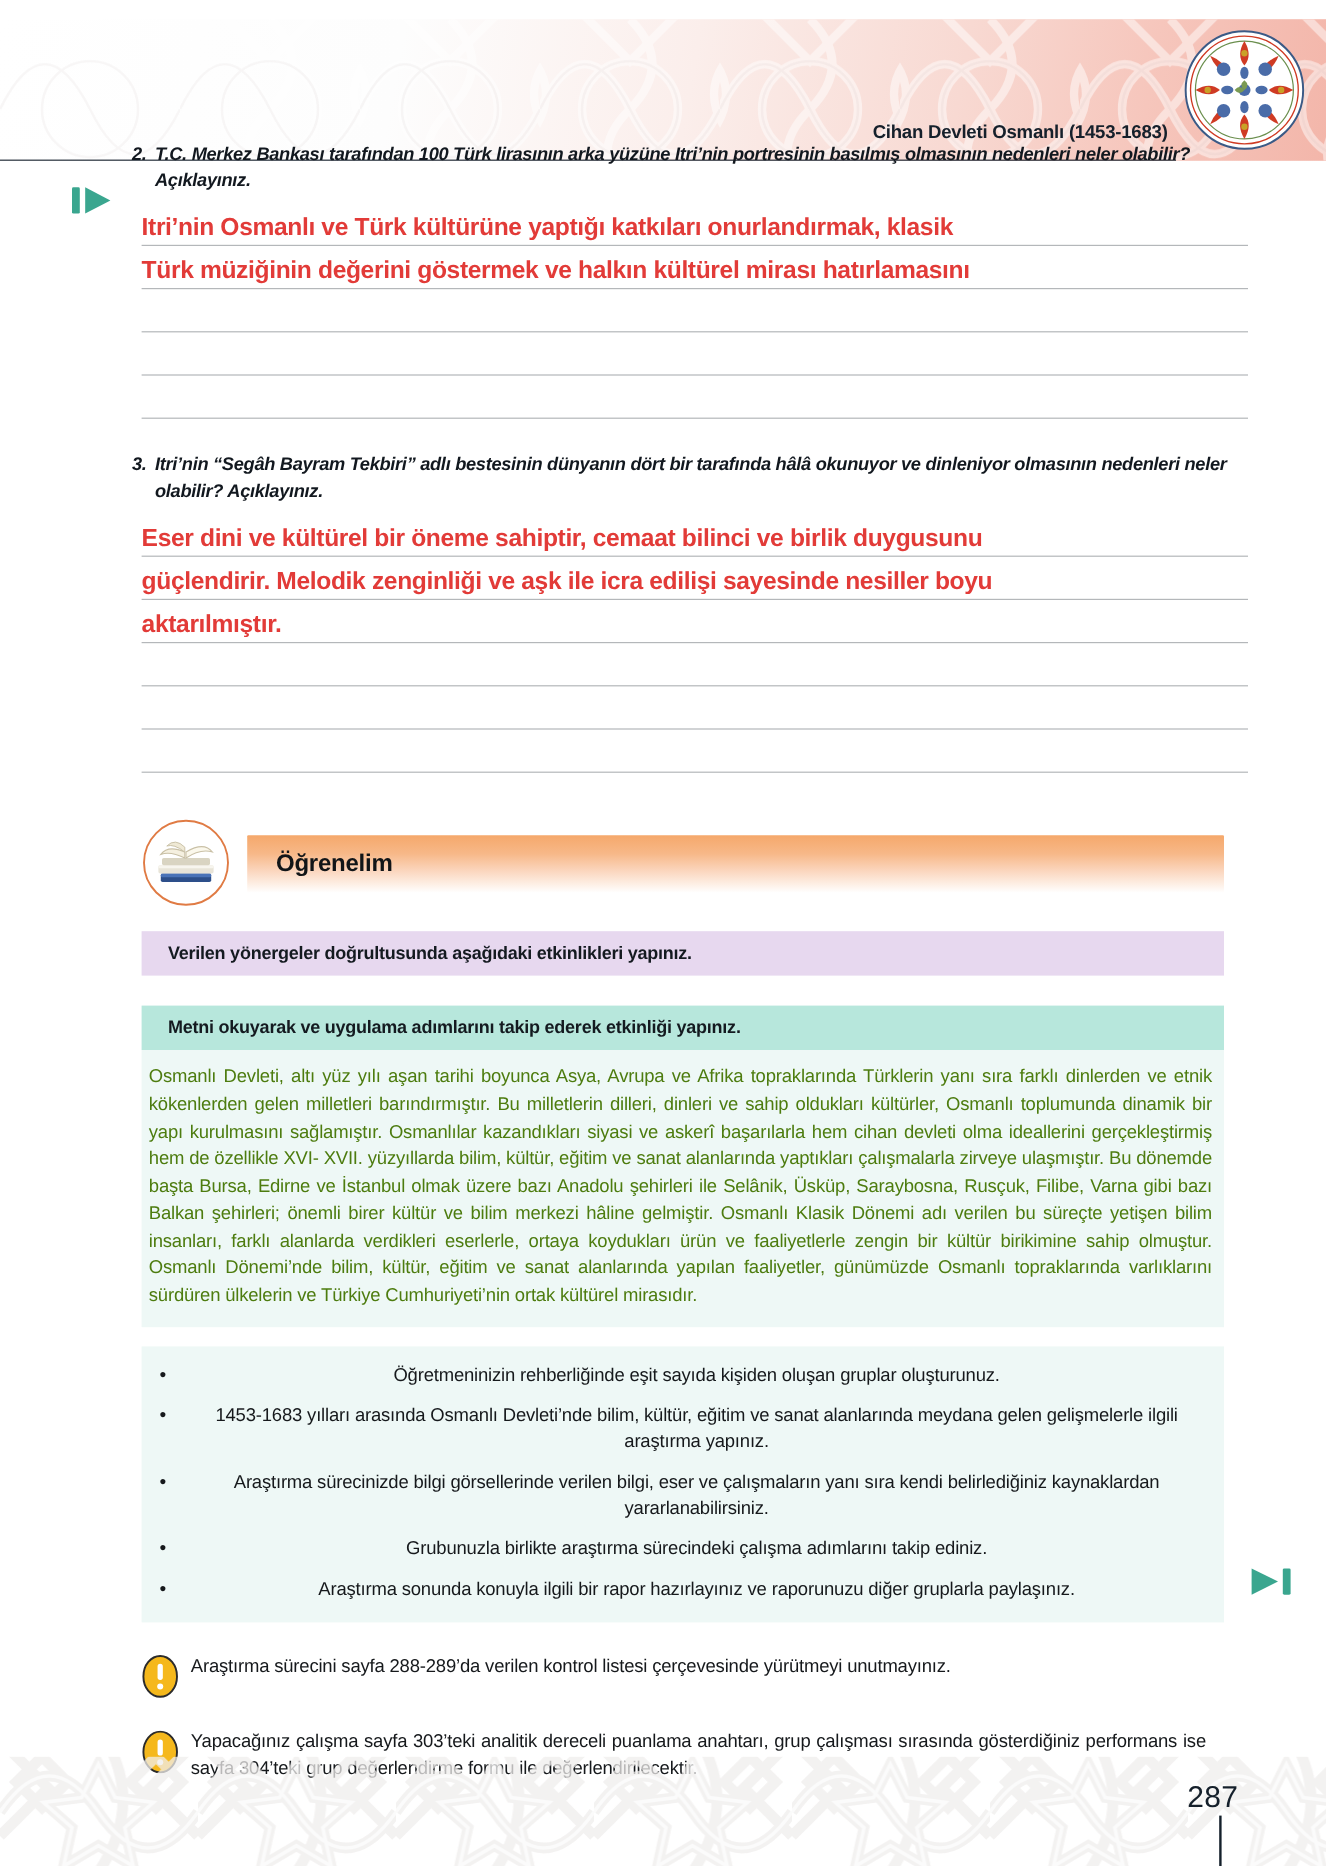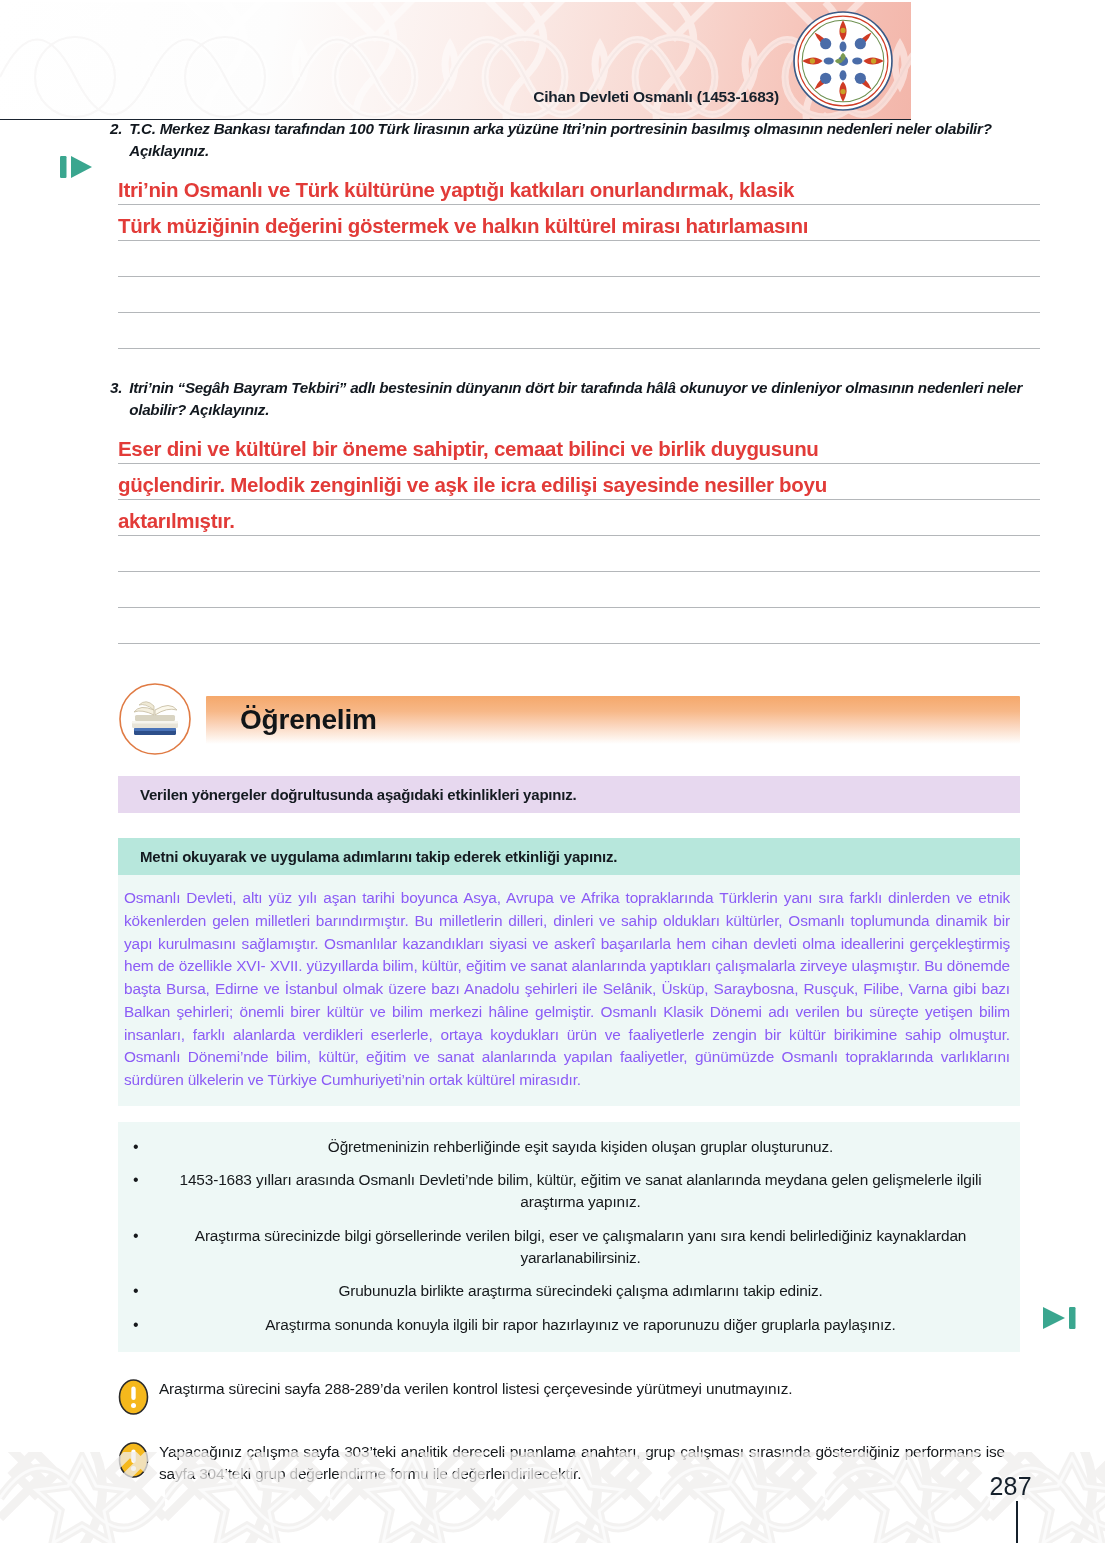--- a/index.html
+++ b/index.html
@@ -12,22 +12,22 @@
     height: 1559px;
     position: relative;
     overflow: hidden;
     font-family: "Liberation Sans", sans-serif;
     color: #1b1b1b;
   }
 
   
   .page-header {
     position: absolute;
-    left: 0; top: 2px;
-    width: 911px;
+    left: 0; top: 16px;
+    width: 1105px;
     height: 118px;
     background: linear-gradient(100deg,
         #ffffff 0%, #fdfdfd 30%,
         #fbeeeb 52%, #f8d9d2 72%,
         #f6c6bc 86%, #f3b6aa 100%);
     overflow: hidden;
   }
   .header-pattern {
     position: absolute;
     left: 0; top: 0;
@@ -55,21 +55,21 @@
     position: absolute;
     right: 17px;
     top: 8px;
     width: 102px;
     height: 102px;
   }
 
   
   .page-footer {
     position: absolute;
-    left: 0; bottom: 16px;
+    left: 0; bottom: 4px;
     width: 1105px;
     height: 105px;
     overflow: hidden;
   }
   .footer-pattern {
     position: absolute;
     left: 0; top: 0;
     width: 1105px; height: 105px;
     opacity: 0.75;
   }
@@ -161,24 +161,24 @@
     height: 48px;
     margin-left: 88px;
     background: linear-gradient(180deg,
         #f5a86b 0%, #f7b888 32%, #fbd6be 62%,
         #fdeee3 84%, #ffffff 100%);
     border-radius: 1px;
     display: flex;
     align-items: center;
   }
   .learn-title {
-    font-size: 28px;
+    font-size: 20px;
     font-weight: 700;
     color: #111518;
-    padding-left: 34px;
+    padding-left: 24px;
     letter-spacing: -0.2px;
   }
   .learn-icon {
     position: absolute;
     left: 118px;
     top: -14px;
     width: 74px;
     height: 74px;
   }
 
@@ -205,21 +205,21 @@
     margin: 0 85px 0 118px;
     background: #eef8f6;
     padding: 12px 10px 14px 6px;
   }
   .body-para {
     margin: 0;
     font-size: 15.4px;
     line-height: 1.475;
     letter-spacing: -0.15px;
     text-align: justify;
-    color: #8b5cf6;
+    color: #4d7c0f;
   }
   .bullet-block {
     margin: 16px 85px 0 118px;
     background: #eef8f6;
     padding: 14px 12px 16px 10px;
     text-align: center;
   }
   .bullet-list {
     margin: 0;
     padding: 0;

